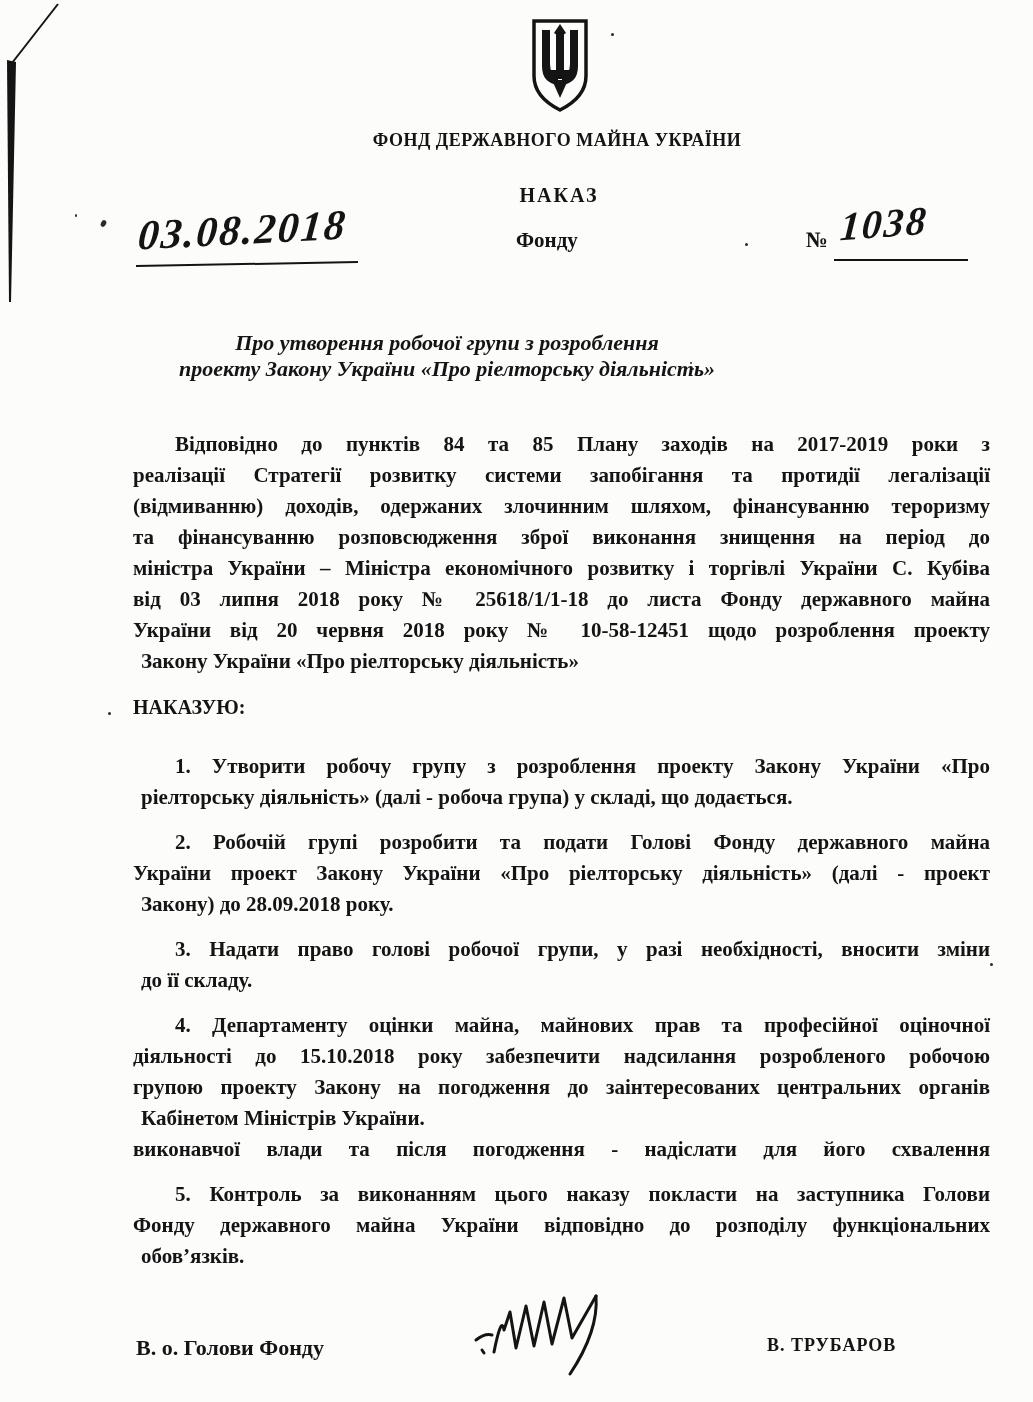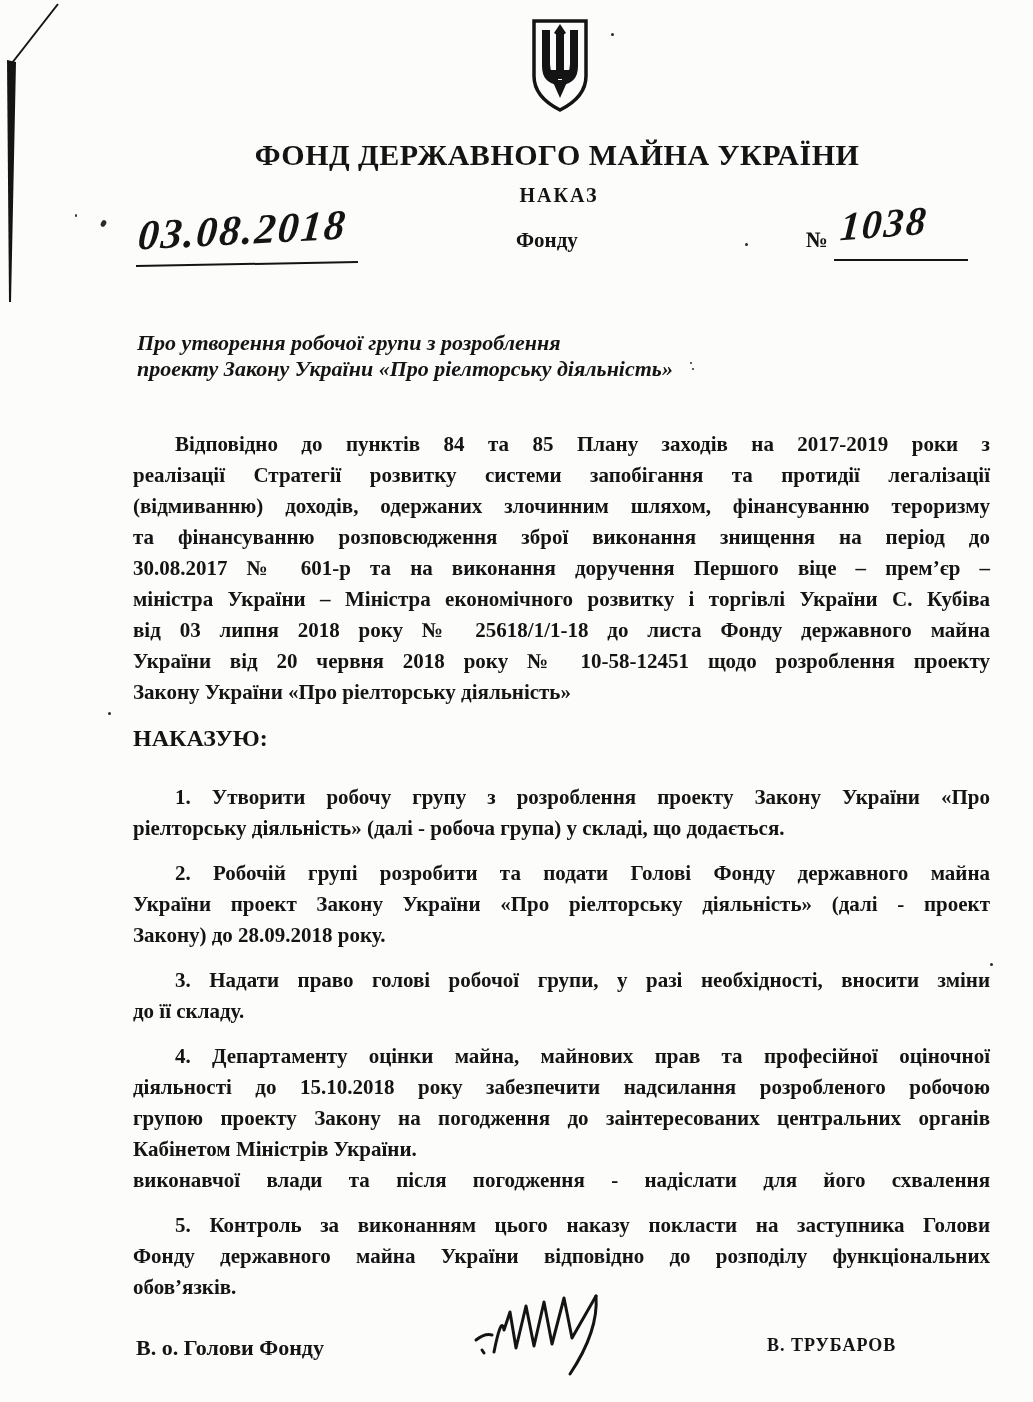--- a/index.html
+++ b/index.html
@@ -10,21 +10,21 @@
     color: #141414;
     font-family: "Liberation Serif", "DejaVu Serif", serif;
     overflow: hidden;
   }
   .abs { position: absolute; }
 
   
   .emblem-wrap { left: 528px; top: 18px; width: 64px; height: 96px; }
   .org-name {
     left: 557px; top: 130px; transform: translateX(-50%);
-    font-size: 30px; font-weight: bold; letter-spacing: 0.5px; white-space: nowrap; margin-top: 8px;
+    font-size: 18px; font-weight: bold; letter-spacing: 0.5px; white-space: nowrap;
   }
   .doc-type {
     left: 559px; top: 184px; transform: translateX(-50%);
     font-size: 20px; font-weight: bold; letter-spacing: 2px; white-space: nowrap;
   }
 
   
   .handwritten {
     font-style: italic;
     font-weight: bold;
@@ -38,28 +38,28 @@
   .hw-date-underline { left: 136px; top: 263px; width: 222px; height: 2px; background: #141414; transform: rotate(-1deg); }
   .city-label { left: 516px; top: 228px; font-size: 21px; font-weight: bold; }
   .number-sign { left: 806px; top: 227px; font-size: 22px; font-weight: bold; }
   .hw-number {
     left: 840px; top: 200px; font-size: 40px;
     transform: rotate(-4deg) skewX(-8deg);
   }
   .hw-number-underline { left: 834px; top: 259px; width: 134px; height: 2px; background: #141414; }
 
   
-  .subject { left: 137px; top: 330px; width: 620px; font-size: 22px; font-weight: bold; font-style: italic; line-height: 26px; }
+  .subject { left: 137px; top: 330px; width: 620px; font-size: 22px; font-weight: bold; font-style: italic; line-height: 26px; text-align: center; }
 
   
   .doc-column { left: 133px; top: 429px; width: 857px; font-size: 21px; font-weight: bold; line-height: 31px; }
   .line { text-align: justify; text-align-last: justify; }
   .line.first { text-indent: 42px; }
-  .line.last { text-align-last: left; }
-  .order-word { margin-top: 15px; font-size: 24px; }
+  .line.last { text-align-last: left; margin-left: 8px; }
+  .order-word { margin-top: 15px; font-size: 20px; }
   .order-item { margin-top: 14px; }
 
   
   .sig-position { left: 136px; top: 1335px; font-size: 22px; font-weight: bold; }
   .sig-name { left: 755px; top: 1335px; font-size: 18px; font-weight: bold; letter-spacing: 1px; margin-left: 12px; }
   .sig-squiggle { left: 470px; top: 1288px; width: 160px; height: 90px; }
 
   
   .artifact-tl { left: 0; top: 0; width: 70px; height: 310px; }
   .speck { background: #2a2a2a; border-radius: 50%; }
@@ -108,21 +108,20 @@
   <div>Про утворення робочої групи з розроблення</div>
   <div>проекту Закону України «Про ріелторську діяльність»</div>
 </div>
 
 <div class="abs doc-column">
   <div class="para">
     <div class="line first">Відповідно до пунктів 84 та 85 Плану заходів на 2017-2019 роки з</div>
     <div class="line">реалізації Стратегії розвитку системи запобігання та протидії легалізації</div>
     <div class="line">(відмиванню) доходів, одержаних злочинним шляхом, фінансуванню тероризму</div>
     <div class="line">та фінансуванню розповсюдження зброї виконання знищення на період до</div>
-    <div class="line">30.08.2017 № 601-р та на виконання доручення Першого віце – прем’єр –</div>
     <div class="line">міністра України – Міністра економічного розвитку і торгівлі України С. Кубіва</div>
     <div class="line">від 03 липня 2018 року № 25618/1/1-18 до листа Фонду державного майна</div>
     <div class="line">України від 20 червня 2018 року № 10-58-12451 щодо розроблення проекту</div>
     <div class="line last">Закону України «Про ріелторську діяльність»</div>
   </div>
 
   <div class="order-word">НАКАЗУЮ:</div>
 
   <div class="order-item" style="margin-top:28px">
     <div class="line first">1. Утворити робочу групу з розроблення проекту Закону України «Про</div>

